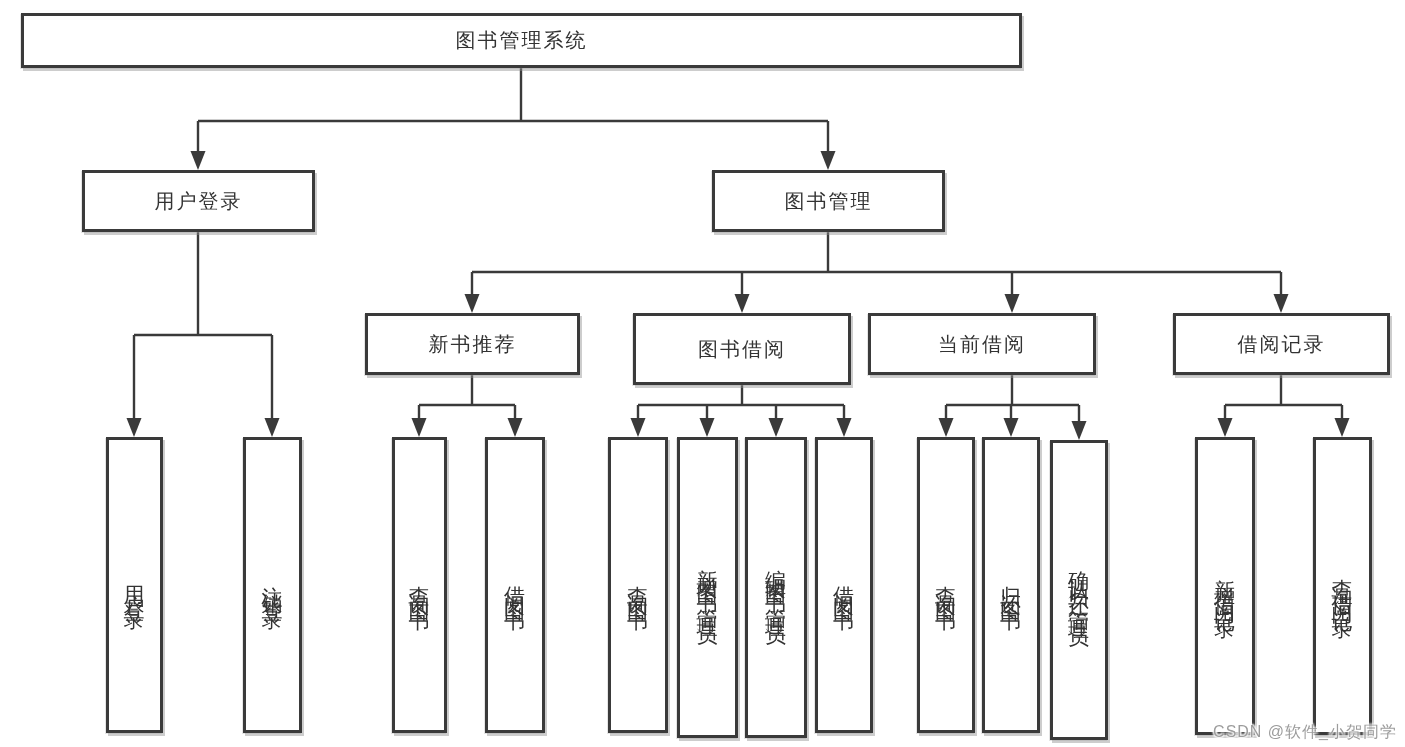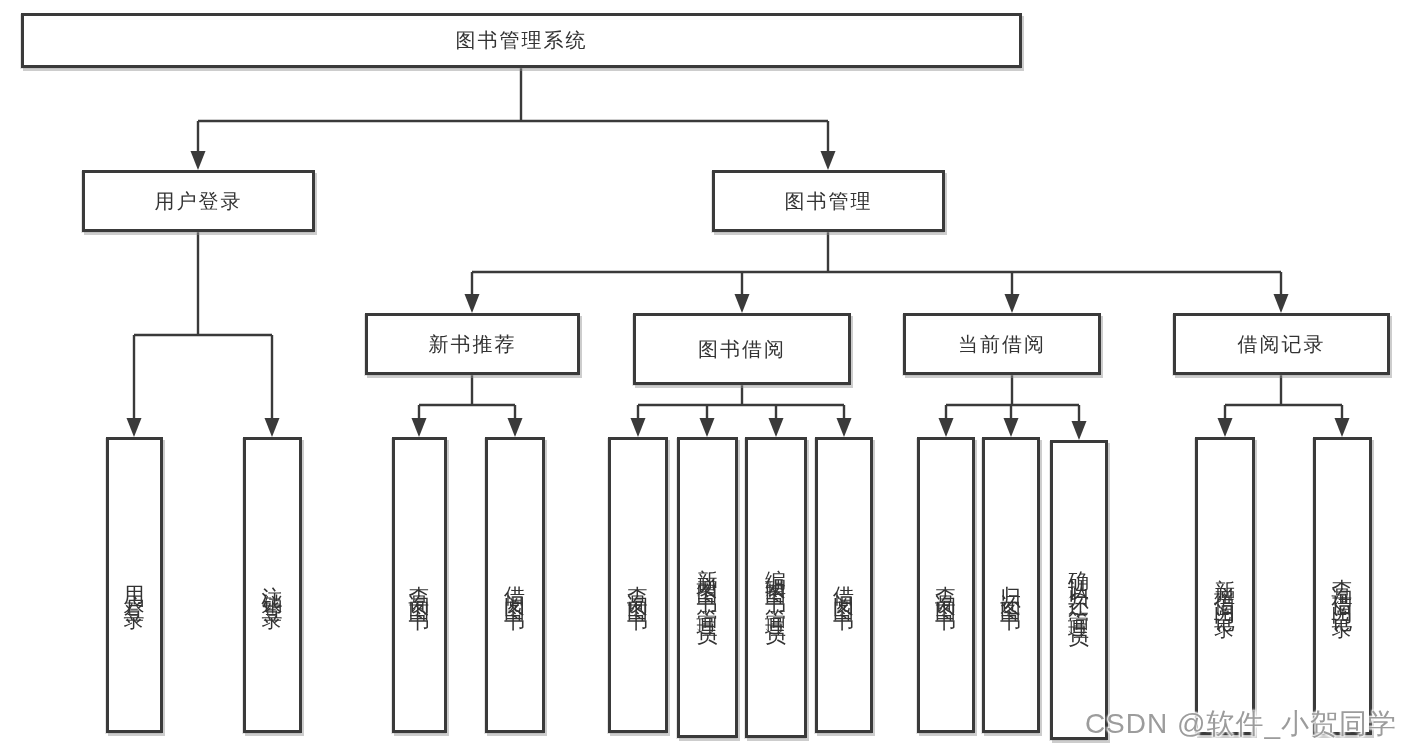--- a/index.html
+++ b/index.html
@@ -17,21 +17,21 @@
     position:absolute;background:#ffffff;border:3px solid #3a3a3a;
     display:flex;align-items:center;justify-content:center;
     box-shadow:2px 3px 0 rgba(145,145,145,.45), -1px 1px 0 rgba(170,170,170,.3);
   }
   .vtext{
     writing-mode:vertical-rl;text-orientation:mixed;
     font-size:21px;line-height:1;letter-spacing:8px;color:#333333;
   }
   .watermark{
     position:absolute;right:8px;bottom:4px;
-    font-size:28px;letter-spacing:1px;color:#9c9c9c;
+    font-size:16px;letter-spacing:1px;color:#9c9c9c;
     text-shadow:1px 1px 2px #ffffff,-1px -1px 2px #ffffff,1px -1px 2px #ffffff,-1px 1px 2px #ffffff;
   }
 </style>
 </head>
 <body>
 
 <div class="stage">
 
   <svg class="connectors" viewBox="0 0 1405 747" xmlns="http://www.w3.org/2000/svg">
       <line x1="521" y1="68" x2="521" y2="121" stroke="#3a3a3a" stroke-width="2.4"></line>
@@ -98,21 +98,21 @@
   <div class="hnode" style="left:365px;top:313px;width:215px;height:62px">
     <span>新书推荐</span>
   </div>
 
   <div class="hnode" style="left:712px;top:170px;width:233px;height:62px">
     <span>图书管理</span>
   </div>
   <div class="hnode" style="left:633px;top:313px;width:218px;height:72px">
     <span>图书借阅</span>
   </div>
-  <div class="hnode" style="left:903px;top:313px;width:198px;height:62px">
+  <div class="hnode" style="left:868px;top:313px;width:228px;height:62px">
     <span>当前借阅</span>
   </div>
   <div class="hnode" style="left:1173px;top:313px;width:217px;height:62px">
     <span>借阅记录</span>
   </div>
 
   <div class="vnode" style="left:106px;top:437px;width:57px;height:296px">
     <span class="vtext">用户登录</span>
   </div>
   <div class="vnode" style="left:243px;top:437px;width:59px;height:296px">

